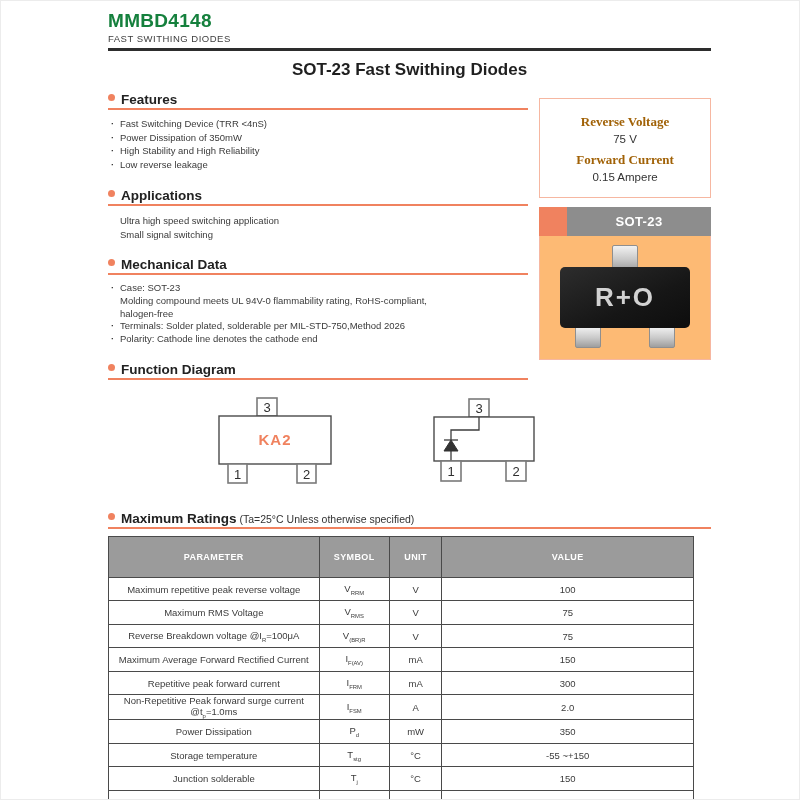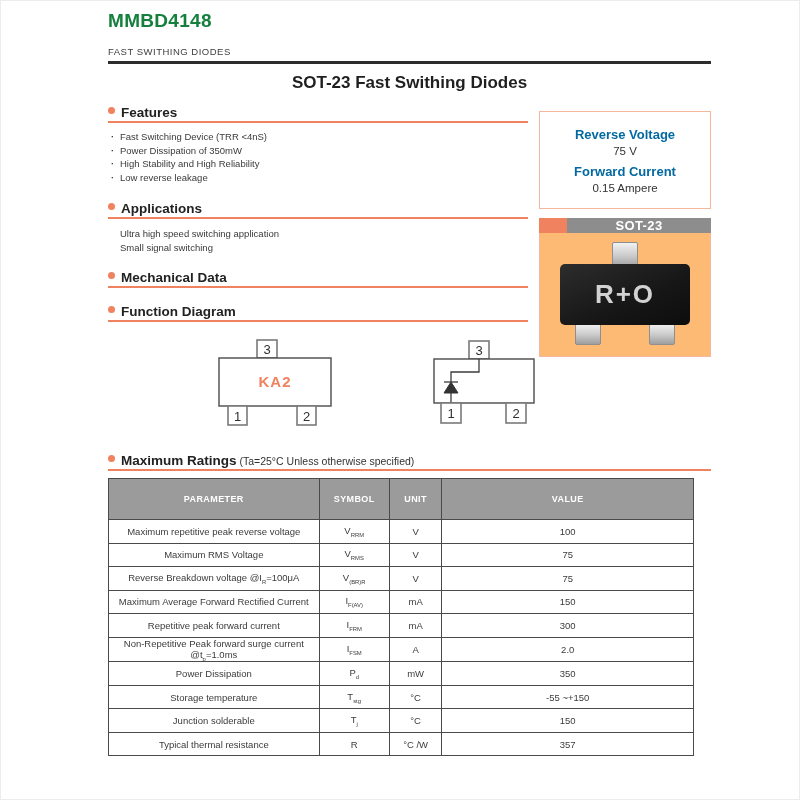--- a/index.html
+++ b/index.html
@@ -6,21 +6,21 @@
   html,body { background:#fff; }
   .page {
     width:800px; height:800px; position:relative; background:#fff;
     font-family:"Liberation Sans", sans-serif; color:#2e2e2e;
     border:1px solid #ececec; overflow:hidden;
   }
   .content { position:absolute; left:107px; top:0; width:603px; }
 
   
   .part-number { margin-top:9px; font-size:19px; font-weight:bold; color:#15803d; letter-spacing:0.3px; }
-  .part-subtitle { margin-top:14px; font-size:9.5px; color:#3d3d3d; letter-spacing:0.5px; }
+  .part-subtitle { margin-top:1px; font-size:9.5px; color:#3d3d3d; letter-spacing:0.5px; }
   .header-rule { margin-top:4px; height:3px; background:#2d2d2d; }
   .doc-title { margin-top:9px; text-align:center; font-size:17px; font-weight:bold; color:#1f1f1f; }
 
   
   .main { position:relative; margin-top:6px; }
   .left-col { width:420px; }
 
   .section-head { position:relative; padding-left:13px; border-bottom:2px solid #F0825F; padding-bottom:0; }
   .section-head .dot { position:absolute; left:0; top:4px; width:7px; height:7px; border-radius:50%; background:#F0825F; }
   .section-title { font-size:13.5px; font-weight:bold; color:#222; display:inline; }
@@ -39,26 +39,26 @@
 
   .gap-features { margin-top:10px; }
   .gap-applications { margin-top:15px; }
   .gap-mechanical { margin-top:13px; }
   .gap-function { margin-top:14px; }
   .gap-maxratings { margin-top:13px; }
 
   
   .right-col { position:absolute; top:8px; right:0; width:172px; }
   .summary-box { border:1px solid #F6B7A1; text-align:center; padding:15px 4px 14px; }
-  .summary-label { font-size:13px; font-weight:bold; color:#0369a1; }
+  .summary-label { font-size:13px; font-weight:bold; color:#a16207;font-family:Liberation Serif, serif; }
   .summary-value { font-size:11.5px; color:#333; margin:3px 0 7px; }
   .summary-value:last-child { margin-bottom:0; }
 
   .package-box { margin-top:9px; }
-  .pkg-header { display:flex; height:15px; }
+  .pkg-header { display:flex; height:29px; }
   .pkg-accent { width:28px; background:#F0825F; }
   .pkg-bar { flex:1; background:#8D8D8D; color:#fff; font-weight:bold; font-size:13px;
              display:flex; align-items:center; justify-content:center; letter-spacing:0.4px; }
   .pkg-body { border:1px solid #F6B7A1; border-top:none; height:124px; position:relative; background:#fdba74; }
   .lead { position:absolute; background:linear-gradient(180deg,#f2f2f2 0%,#c9c9c9 55%,#9e9e9e 100%);
           border:1px solid #8f8f8f; border-radius:2px; }
   .lead-top { top:9px; left:calc(50% - 13px); width:26px; height:26px; }
   .lead-bl  { top:90px; left:calc(50% - 50px); width:26px; height:22px; }
   .lead-br  { top:90px; left:calc(50% + 24px); width:26px; height:22px; }
   .chip-body { position:absolute; top:31px; left:50%; transform:translateX(-50%);
@@ -130,20 +130,30 @@
 
             <div class="app-item">Ultra high speed switching application</div>
 
             <div class="app-item">Small signal switching</div>
           </div>
 
         <div class="section-head gap-mechanical">
           <span class="dot"></span>
           <span class="section-title">Mechanical Data</span>
         </div>
+        <div class="mech-list">
+
+            <div class="mech-item">Case: SOT-23
+Molding compound meets UL 94V-0 flammability rating, RoHS-compliant,
+halogen-free</div>
+
+            <div class="mech-item">Terminals: Solder plated, solderable per MIL-STD-750,Method 2026</div>
+
+            <div class="mech-item">Polarity: Cathode line denotes the cathode end</div>
+          </div>
 
         <div class="section-head gap-function">
           <span class="dot"></span>
           <span class="section-title">Function Diagram</span>
         </div>
       </div>
 
       <div class="right-col">
         <div class="summary-box">
           <div class="summary-label">Reverse Voltage</div>

